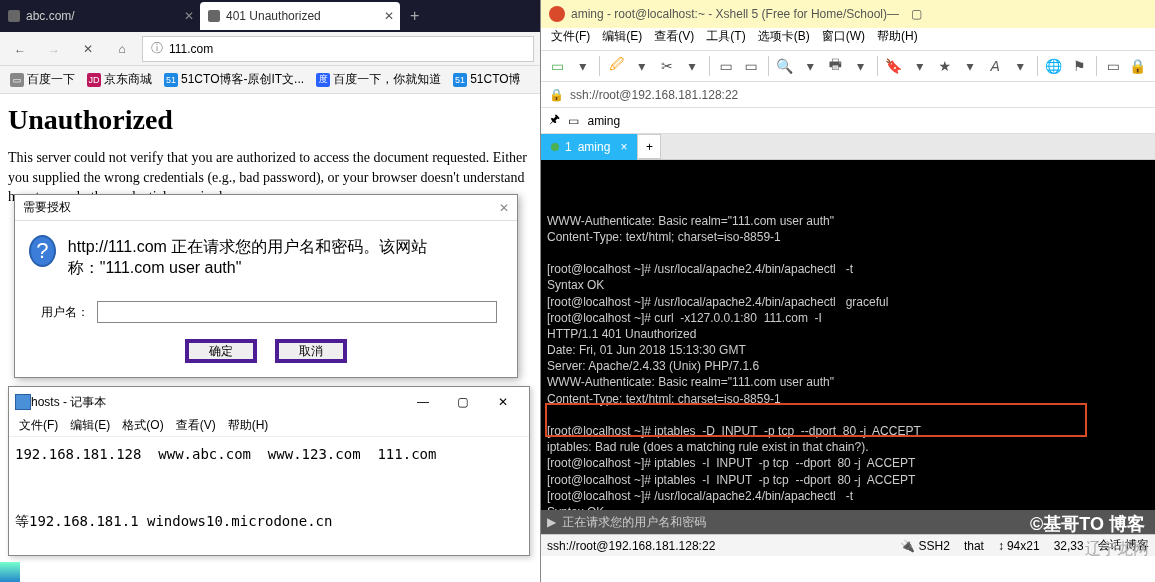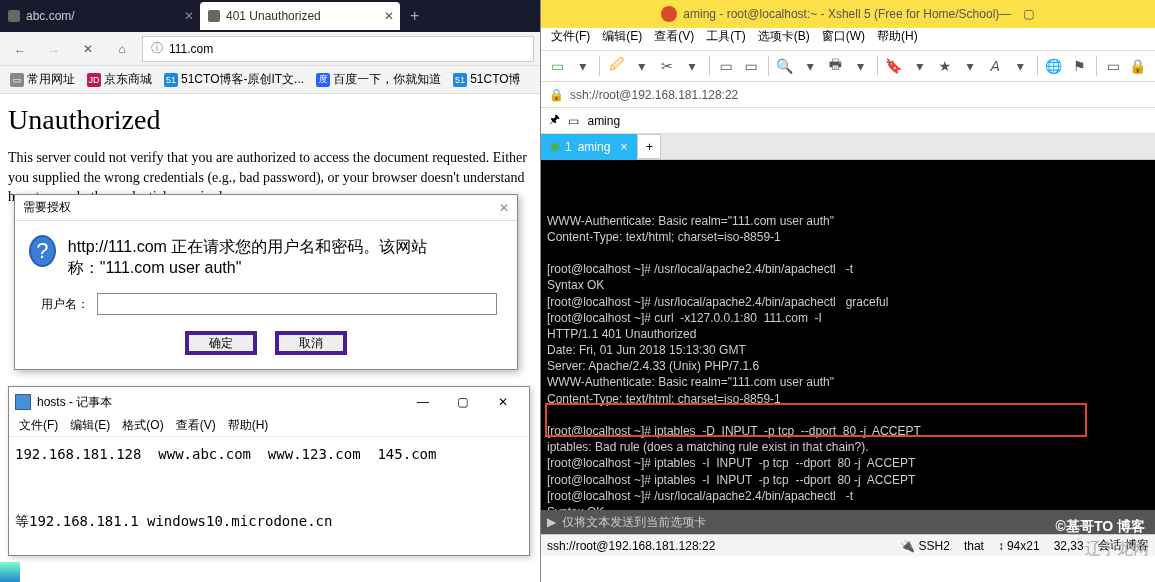--- a/index.html
+++ b/index.html
@@ -13,64 +13,64 @@
 .newtab{color:#aaa;padding:0 10px;font-size:16px}
 .addr-bar{height:34px;background:#f4f4f4;display:flex;align-items:center;padding:0 6px;gap:6px;border-bottom:1px solid #ddd}
 .nav-btn{width:28px;height:28px;display:flex;align-items:center;justify-content:center;color:#555;cursor:pointer}
 .nav-btn.disabled{color:#bbb}
 .url-box{flex:1;height:26px;border:1px solid #ccc;background:#fff;display:flex;align-items:center;padding:0 8px;gap:6px}
 .url-icon{color:#888}
 .bookmarks{height:28px;background:#f4f4f4;display:flex;align-items:center;padding:0 6px;gap:4px;border-bottom:1px solid #ddd;overflow:hidden}
 .bm{display:flex;align-items:center;gap:3px;padding:2px 4px;white-space:nowrap}
 .bm-icon{width:14px;height:14px;border-radius:2px;display:flex;align-items:center;justify-content:center;font-size:9px;color:#fff}
 .page{padding:10px 8px;background:#fff}
-.page h1{font-size:28px;font-weight:normal;font-family:serif;margin-bottom:12px}
+.page h1{font-size:28px;font-weight:bold;font-family:serif;margin-bottom:12px}
 .page p{font-size:14px;font-family:serif;line-height:1.4}
 .auth-dlg{position:absolute;left:14px;top:194px;width:504px;background:#fff;border:1px solid #888;box-shadow:2px 2px 8px rgba(0,0,0,0.3)}
 .dlg-title{height:26px;display:flex;align-items:center;justify-content:space-between;padding:0 8px;border-bottom:1px solid #ddd}
 .dlg-body{padding:14px;display:flex;gap:12px}
 .dlg-icon{width:32px;height:32px;border-radius:50%;background:#3b7dd8;color:#fff;font-size:22px;display:flex;align-items:center;justify-content:center;border:2px solid #2860b0}
-.dlg-fields{}
+.dlg-fields{margin-top:8px}
 .field-row{display:flex;align-items:center;margin-bottom:10px;padding-left:14px}
 .field-row label{width:60px;text-align:right;margin-right:8px}
 .field-row input{width:400px;height:22px;border:1px solid #888;padding:0 4px}
 .dlg-btns{display:flex;justify-content:center;gap:18px;padding:6px 0 14px}
 .dlg-btns button{width:72px;height:24px;border:4px solid #4c1d95;background:#efefef;cursor:pointer}
 .notepad{position:absolute;left:8px;top:386px;width:522px;height:170px;background:#fff;border:1px solid #888;box-shadow:2px 2px 6px rgba(0,0,0,0.2)}
 .np-title{height:30px;display:flex;align-items:center;justify-content:space-between;padding:0 6px;background:#fff}
-.np-title-left{display:flex;align-items:center;gap:6px}
+.np-title-left{display:flex;align-items:center;}
 .np-icon{width:16px;height:16px;background:#4a90d9;border:1px solid #2a5fa0}
 .np-ctrls{display:flex}
 .np-ctrls span{width:40px;height:26px;display:flex;align-items:center;justify-content:center;cursor:pointer}
 .np-menu{height:20px;display:flex;gap:4px;padding:0 6px;border-bottom:1px solid #eee}
 .np-menu span{padding:0 4px;cursor:pointer}
 .np-body{padding:6px;font-family:"Consolas","SimSun",monospace;font-size:14px;line-height:1.6;white-space:pre}
 .xshell{position:absolute;left:540px;top:0;width:615px;height:582px;background:#fff;border-left:1px solid #888}
-.xs-title{height:28px;display:flex;align-items:center;justify-content:center;padding:0 8px;background:#fde047}
+.xs-title{height:28px;display:flex;align-items:center;justify-content:flex-start;padding:0 8px;background:#fef9c3}
 .xs-title-left{display:flex;align-items:center;gap:6px}
 .xs-logo{width:16px;height:16px;background:#d94a2b;border-radius:50%}
 .xs-menu{height:22px;display:flex;gap:4px;padding:0 6px}
 .xs-menu span{padding:0 4px;cursor:pointer}
 .xs-tool{height:32px;display:flex;align-items:center;padding:0 6px;gap:4px;border-top:1px solid #ddd;border-bottom:1px solid #ddd}
 .tool-ic{width:24px;height:24px;display:flex;align-items:center;justify-content:center;color:#555;cursor:pointer;font-size:14px}
 .tool-sep{width:1px;height:20px;background:#ccc;margin:0 2px}
 .xs-addr{height:26px;display:flex;align-items:center;padding:0 8px;gap:6px;border-bottom:1px solid #ddd;color:#555}
 .xs-bm{height:26px;display:flex;align-items:center;padding:0 8px;gap:8px;border-bottom:1px solid #ddd}
 .xs-tabs{height:26px;display:flex;background:#e8e8e8;border-bottom:1px solid #ccc}
 .xs-tab{height:26px;padding:0 10px;display:flex;align-items:center;gap:6px;background:#29b6f6;color:#fff;cursor:pointer}
 .xs-tab .dot{width:8px;height:8px;border-radius:50%;background:#4caf50}
 .xs-tab .x{color:#fff;margin-left:4px}
 .xs-add{width:24px;display:flex;align-items:center;justify-content:center;background:#fff;border:1px solid #ccc;cursor:pointer}
 .term{background:#000;color:#ccc;font-family:"Consolas",monospace;font-size:12px;padding:4px 6px;height:350px;overflow:hidden;white-space:pre;line-height:1.35;position:relative}
 .hl-box{position:absolute;border:2px solid #d94a2b;pointer-events:none}
 .xs-send{height:24px;background:#555;color:#ccc;display:flex;align-items:center;padding:0 6px;gap:6px}
 .xs-stat{height:22px;display:flex;align-items:center;padding:0 6px;gap:14px;background:#f4f4f4;border-top:1px solid #ccc}
 .xs-stat span{display:flex;align-items:center;gap:3px}
 .watermark{position:absolute;right:6px;bottom:22px;color:#aaa;font-size:16px;pointer-events:none}
-.watermark2{position:absolute;right:10px;bottom:46px;color:#fff;font-size:14px;font-weight:bold;pointer-events:none}
+.watermark2{position:absolute;right:10px;bottom:46px;color:#fff;font-size:18px;font-weight:bold;pointer-events:none}
 .tbico{position:absolute;left:0;bottom:0;width:20px;height:20px;background:linear-gradient(#7fc,#28c)}
 </style>
 </head>
 <body>
 
 <div class="browser">
   <div class="tabs">
     <div class="tab">
       <span class="tab-icon"></span>
       <span>abc.com/</span>
@@ -89,21 +89,21 @@
     <span class="nav-btn">✕</span>
     <span class="nav-btn">⌂</span>
     <div class="url-box">
       <span class="url-icon">ⓘ</span>
       <span>111.com</span>
     </div>
   </div>
   <div class="bookmarks">
     <div class="bm">
         <span class="bm-icon" style="background:#888">▭</span>
-        <span>常用网址</span>
+        <span>百度一下</span>
       </div>
     <div class="bm">
         <span class="bm-icon" style="background:#be185d">JD</span>
         <span>京东商城</span>
       </div>
     <div class="bm">
         <span class="bm-icon" style="background:#1e88e5">51</span>
         <span>51CTO博客-原创IT文...</span>
       </div>
     <div class="bm">
@@ -154,21 +154,21 @@
       <span>✕</span>
     </div>
   </div>
   <div class="np-menu">
     <span>文件(F)</span>
     <span>编辑(E)</span>
     <span>格式(O)</span>
     <span>查看(V)</span>
     <span>帮助(H)</span>
   </div>
-  <div class="np-body">192.168.181.128  www.abc.com  www.123.com  145.com
+  <div class="np-body">192.168.181.128  www.abc.com  www.123.com  111.com
 
 
 等192.168.181.1 windows10.microdone.cn</div>
 </div>
 
 <div class="xshell">
   <div class="xs-title">
     <div class="xs-title-left">
       <span class="xs-logo"></span>
       <span style="color:#555">aming - root@localhost:~ - Xshell 5 (Free for Home/School)</span>
@@ -253,21 +253,21 @@
 [root@localhost ~]# iptables  -D  INPUT  -p tcp  --dport  80 -j  ACCEPT
 iptables: Bad rule (does a matching rule exist in that chain?).
 [root@localhost ~]# iptables  -I  INPUT  -p tcp  --dport  80 -j  ACCEPT
 [root@localhost ~]# iptables  -I  INPUT  -p tcp  --dport  80 -j  ACCEPT
 [root@localhost ~]# /usr/local/apache2.4/bin/apachectl   -t
 Syntax OK
 [root@localhost ~]# /usr/local/apache2.4/bin/apachectl   graceful
 </div></div>
   <div class="xs-send">
     <span>▶</span>
-    <span>仅将文本发送到当前选项卡</span>
+    <span>正在请求您的用户名和密码</span>
   </div>
   <div class="xs-stat">
     <span>ssh://root@192.168.181.128:22</span>
     <span style="margin-left:auto">🔌 <span>SSH2</span></span>
     <span>that</span>
     <span>↕ <span>94x21</span></span>
     <span>32,33</span>
     <span>会话 博客</span>
   </div>
 </div>

